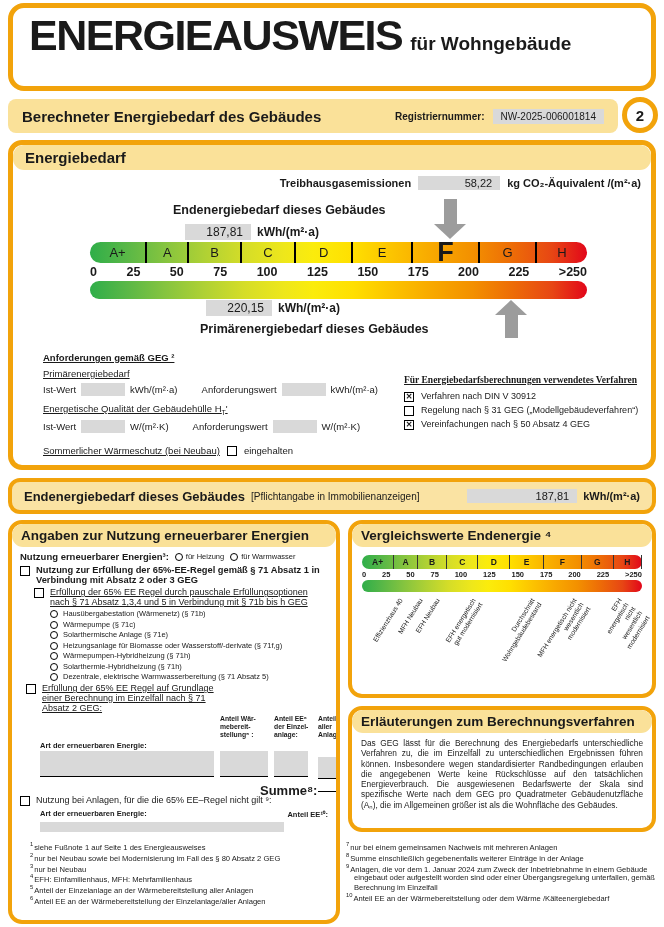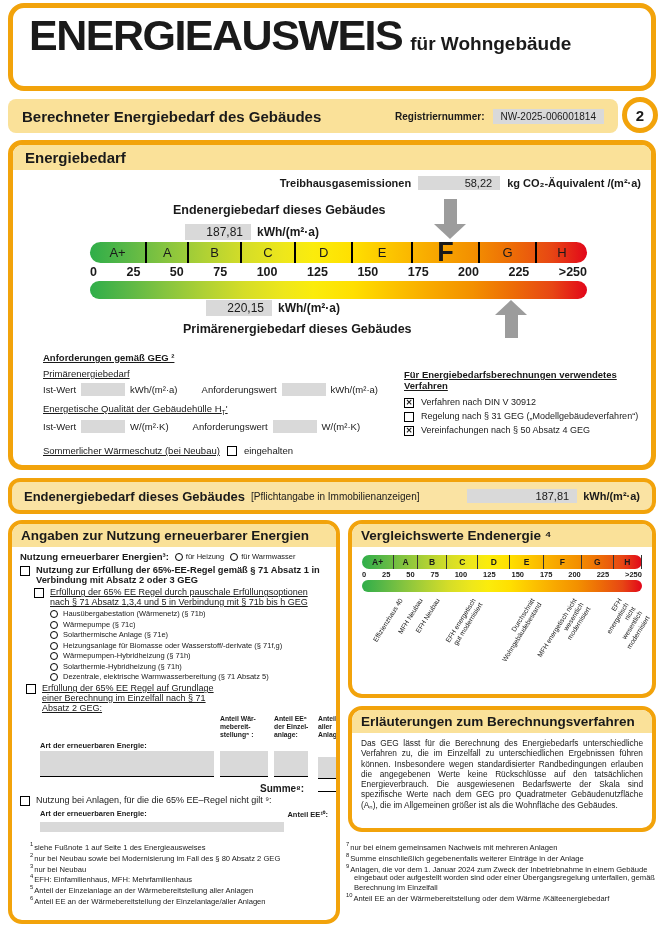--- a/index.html
+++ b/index.html
@@ -29,21 +29,21 @@
 
   
   #section-band { left:8px; top:99px; width:610px; height:34px; background:var(--strip); border-radius:8px; display:flex; align-items:center; padding:0 14px; gap:8px; }
   #section-band .title { font-size:15px; font-weight:bold; }
   #section-band .reg-label { font-size:10px; font-weight:bold; margin-left:auto; }
   #section-band .graybox { text-align:left; font-size:10px; padding:2px 8px; }
   #page-badge { left:622px; top:97px; width:36px; height:36px; border:5px solid var(--orange); border-radius:50%; background:#fff; display:flex; align-items:center; justify-content:center; font-weight:bold; font-size:15px; }
 
   
   .panel { border:5px solid var(--orange); border-radius:14px; background:#fff; overflow:hidden; }
-  .panel-strip { background:var(--strip); font-weight:bold; padding:4px 12px; }
+  .panel-strip { background:var(--strip); font-weight:bold; padding:4px 12px;border-radius:11px; }
 
   
   #energy-panel { left:8px; top:140px; width:648px; height:330px; }
   #energy-panel .panel-strip { font-size:15px; }
   #energy-body { position:relative; height:294px; }
 
   #ghg-line { right:10px; top:6px; display:flex; align-items:baseline; gap:7px; font-size:11px; }
   #ghg-line .graybox { min-width:82px; font-weight:normal; }
 
   #end-label { left:160px; top:33px; font-size:12.5px; font-weight:bold; }
@@ -65,32 +65,32 @@
   .scale-bar .seg { border-right:2px solid #000; display:flex; align-items:center; justify-content:center; font-size:13px; line-height:21px; }
   .scale-bar .seg:last-child { border-right:none; }
   .seg:nth-child(1){width:11.5%} .seg:nth-child(2){width:8.5%} .seg:nth-child(3){width:10.5%}
   .seg:nth-child(4){width:11%}  .seg:nth-child(5){width:11.5%} .seg:nth-child(6){width:12%}
   .seg:nth-child(7){width:13.5%} .seg:nth-child(8){width:11.5%} .seg:nth-child(9){width:10%}
   .seg.hl { font-size:27px; font-weight:bold; }
   .ticks-row { display:flex; justify-content:space-between; font-size:12.5px; font-weight:bold; margin:2px 0 2px 0; }
   .plain-bar { height:18px; border-radius:9px; background:var(--grad); }
 
   #prim-value { left:193px; top:130px; font-size:12px; display:flex; gap:6px; align-items:baseline; }
-  #prim-label { left:170px; top:152px; font-size:12.5px; font-weight:bold; }
+  #prim-label { left:187px; top:152px; font-size:12.5px; font-weight:bold; }
 
   #req-cols { left:30px; top:182px; right:10px; display:flex; font-size:9.5px;align-items:center; }
   #req-left { width:335px; }
   #req-left .h { font-weight:bold; text-decoration:underline; margin-bottom:5px; }
   #req-left .sh { text-decoration:underline; margin:5px 0 4px 0; }
   .req-row { display:flex; align-items:center; gap:5px; margin:3px 0 7px 0; }
   .req-row .ibox { background:var(--gray); width:44px; height:13px; display:inline-block; }
   .req-row .sp { width:14px; }
   #summer-row { margin-top:12px; display:flex; align-items:center; gap:7px; }
   #req-right { flex:1; padding-left:26px; }
-  #req-right .h { font-weight:bold; text-decoration:underline; margin-bottom:6px; }
+  #req-right .h { font-weight:bold; text-decoration:underline; margin-bottom:6px;font-family:Liberation Serif, serif; }
   .chk-row { display:flex; align-items:flex-start; gap:7px; margin:3px 0; font-size:9px; }
   .cb { width:10px; height:10px; min-width:10px; border:1.3px solid #000; font-size:8px; line-height:8px; text-align:center; font-weight:bold; display:inline-block; margin-top:1px; }
   .radio { width:8px; height:8px; min-width:8px; border:1.2px solid #000; border-radius:50%; display:inline-block; margin-top:1px; }
 
   
   #end-band { left:8px; top:478px; width:648px; height:36px; border:4px solid var(--orange); border-radius:12px; background:#FAE3A3; display:flex; align-items:center; padding:0 12px; gap:6px; }
   #end-band .t1 { font-size:13px; font-weight:bold; }
   #end-band .t2 { font-size:10px; }
   #end-band .graybox { margin-left:auto; font-size:11px; min-width:110px; }
   #end-band .unit { font-size:11px; font-weight:bold; }
@@ -109,21 +109,21 @@
   .opt-row { display:flex; align-items:center; gap:5px; font-size:7.5px; margin:1.5px 0; }
   #tbl1 { position:relative; margin-left:14px; height:78px; margin-top:2px; }
   .colhead { position:absolute; top:0; font-size:6.8px; font-weight:bold; white-space:pre-line; line-height:1.15; }
   #ch1 { left:186px; width:52px; } #ch2 { left:240px; width:42px; } #ch3 { left:284px; width:36px; }
   #artlbl1 { position:absolute; left:6px; top:26px; font-size:7.5px; font-weight:bold; }
   .ibox2 { position:absolute; background:var(--gray); }
   #b-art { left:6px; top:36px; width:174px; height:26px; border-bottom:1px solid #000; }
   #b-c1 { left:186px; top:36px; width:48px; height:26px; border-bottom:1px solid #000; }
   #b-c2 { left:240px; top:36px; width:34px; height:26px; border-bottom:1px solid #000; }
   #b-c3 { left:284px; top:42px; width:30px; height:22px; border-bottom:1px solid #000; }
-  #sum1 { position:absolute; left:226px; top:68px; font-size:10px; font-weight:bold; }
+  #sum1 { position:absolute; left:226px; top:68px; font-size:13px; font-weight:bold; }
   #sumline1 { position:absolute; left:284px; top:76px; width:30px; border-bottom:1px solid #000; }
   #tbl2 { position:relative; margin-top:3px; height:56px; }
   #tbl2 .hdr { display:flex; justify-content:space-between; font-size:7.5px; font-weight:bold; margin-left:20px; }
   .grow { position:absolute; left:20px; width:244px; height:10px; background:var(--gray); }
   #g1 { top:13px; }
 
   
   #cmp-panel { left:348px; top:520px; width:308px; height:178px; border-width:4px; }
   #cmp-panel .panel-strip { font-size:13.5px; padding:4px 9px; }
   #cmp-body { padding:8px 10px 0 10px; }

